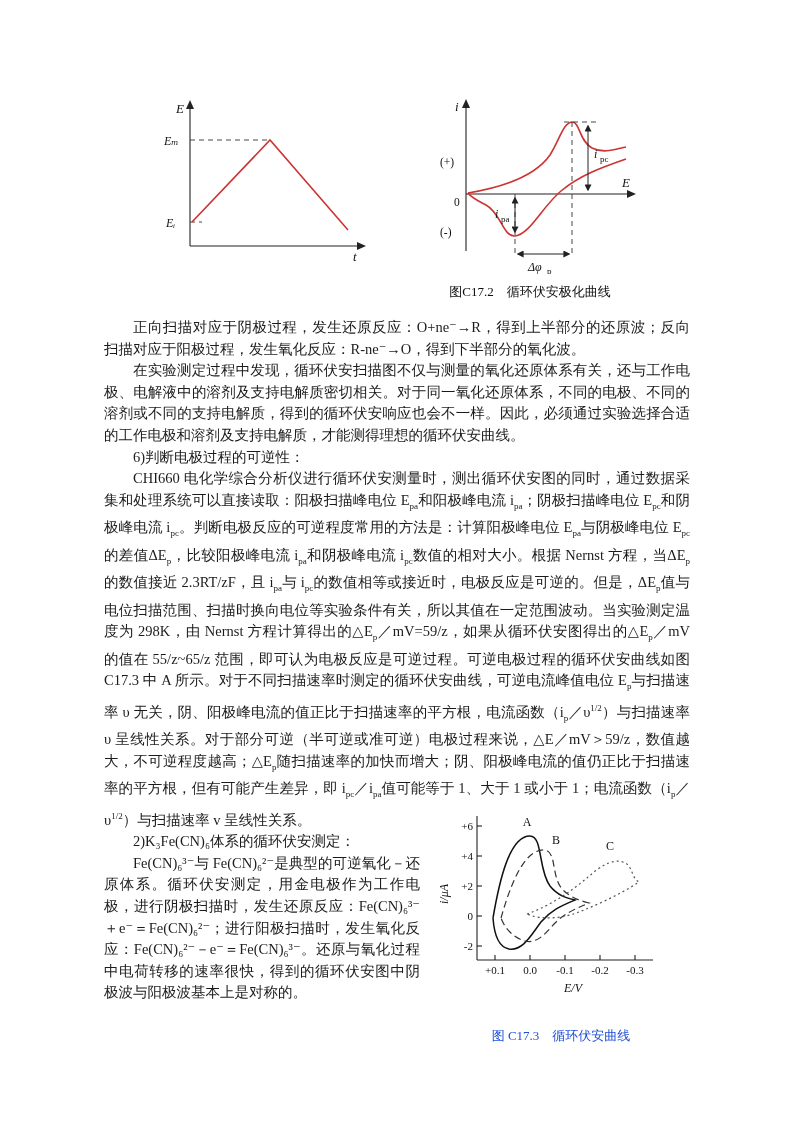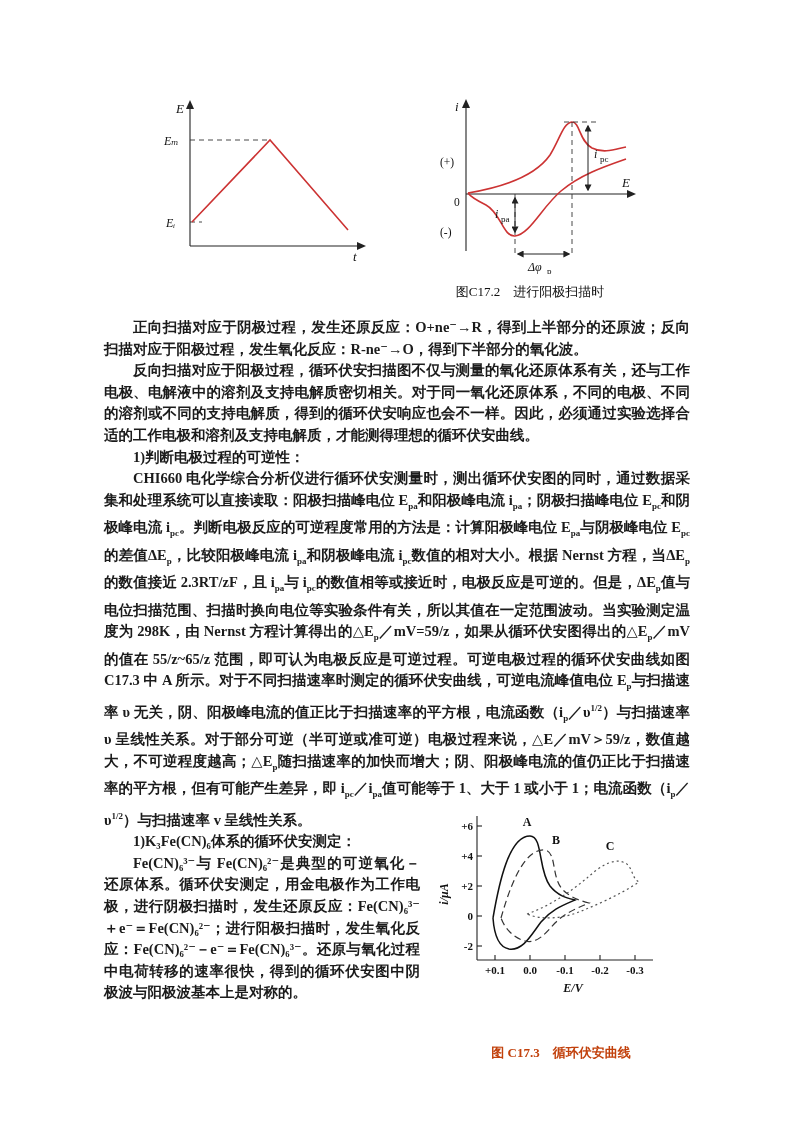--- a/index.html
+++ b/index.html
@@ -30,35 +30,35 @@
     font-size: 13px;
     margin-top: 9px;
     color: #111;
     white-space: pre;
   }
   .body-text {
     font-size: 14.5px;
     line-height: 21.6px;
     text-align: justify;
   }
-  .body-text p { margin: 0; text-indent: 2em; font-weight: bold; }
+  .body-text p { margin: 0; text-indent: 2em; }
   sub, sup { font-size: 0.62em; }
   .fig3-float {
     float: right;
     width: 258px;
     margin: 2px 0 6px 12px;
     text-align: center;
     text-indent: 0;
   }
   .fig3-float svg { display: block; margin: 0 auto; }
   .fig3-caption {
     display: block;
     font-size: 13px;
-    margin-top: 22px;
-    color: #c2410c;
+    margin-top: 5px;
+    color: #1d4ed8;
     white-space: pre;
   }
   svg text { font-family: "Liberation Serif", "DejaVu Serif", serif; fill: #111; }
   .ax { stroke: #222; stroke-width: 1.1; fill: none; }
   .dash { stroke: #333; stroke-width: 0.9; fill: none; stroke-dasharray: 5,4; }
   .red { stroke: #cc3333; stroke-width: 1.6; fill: none; }
   .meas { stroke: #222; stroke-width: 1; fill: none; }
 </style>
 </head>
 <body>
@@ -112,29 +112,29 @@
         <text x="184" y="66" font-size="9">pc</text>
 
         <line class="meas" x1="99" y1="102" x2="99" y2="136" marker-start="url(#ah2)" marker-end="url(#ah2)"></line>
         <text x="79" y="122" font-size="12" font-style="italic">i</text>
         <text x="85" y="126" font-size="9">pa</text>
 
         <line class="meas" x1="102" y1="158" x2="153" y2="158" marker-start="url(#ah2)" marker-end="url(#ah2)"></line>
         <text x="112" y="175" font-size="12" font-style="italic">Δφ</text>
         <text x="131" y="178" font-size="9">p</text>
       </svg>
-      <figcaption>图C17.2　进行阳极扫描时</figcaption>
+      <figcaption>图C17.2　循环伏安极化曲线</figcaption>
     </figure>
 
   </div>
 
   <div class="body-text">
     <p>正向扫描对应于阴极过程，发生还原反应：O+ne⁻→R，得到上半部分的还原波；反向扫描对应于阳极过程，发生氧化反应：R-ne⁻→O，得到下半部分的氧化波。</p>
-    <p>反向扫描对应于阳极过程，循环伏安扫描图不仅与测量的氧化还原体系有关，还与工作电极、电解液中的溶剂及支持电解质密切相关。对于同一氧化还原体系，不同的电极、不同的溶剂或不同的支持电解质，得到的循环伏安响应也会不一样。因此，必须通过实验选择合适的工作电极和溶剂及支持电解质，才能测得理想的循环伏安曲线。</p>
-    <p>1)判断电极过程的可逆性：</p>
+    <p>在实验测定过程中发现，循环伏安扫描图不仅与测量的氧化还原体系有关，还与工作电极、电解液中的溶剂及支持电解质密切相关。对于同一氧化还原体系，不同的电极、不同的溶剂或不同的支持电解质，得到的循环伏安响应也会不一样。因此，必须通过实验选择合适的工作电极和溶剂及支持电解质，才能测得理想的循环伏安曲线。</p>
+    <p>6)判断电极过程的可逆性：</p>
 
     <p>
       <span>CHI660 电化学综合分析仪进行循环伏安测量时，测出循环伏安图的同时，通过数据采集和处理系统可以直接读取：阳极扫描峰电位 E<sub>pa</sub>和阳极峰电流 i<sub>pa</sub>；阴极扫描峰电位 E<sub>pc</sub>和阴极峰电流 i<sub>pc</sub>。判断电极反应的可逆程度常用的方法是：计算阳极峰电位 E<sub>pa</sub>与阴极峰电位 E<sub>pc</sub>的差值ΔE<sub>p</sub>，比较阳极峰电流 i<sub>pa</sub>和阴极峰电流 i<sub>pc</sub>数值的相对大小。根据 Nernst 方程，当ΔE<sub>p</sub>的数值接近 2.3RT/zF，且 i<sub>pa</sub>与 i<sub>pc</sub>的数值相等或接近时，电极反应是可逆的。但是，ΔE<sub>p</sub>值与电位扫描范围、扫描时换向电位等实验条件有关，所以其值在一定范围波动。当实验测定温度为 298K，由 Nernst 方程计算得出的△E<sub>p</sub>／mV=59/z，如果从循环伏安图得出的△E<sub>p</sub>／mV 的值在 55/z~65/z 范围，即可认为电极反应是可逆过程。可逆电极过程的循环伏安曲线如图 C17.3 中 A 所示。对于不同扫描速率时测定的循环伏安曲线，可逆电流峰值电位 E<sub>p</sub>与扫描速率 υ 无关，阴、阳极峰电流的值正比于扫描速率的平方根，电流函数（i<sub>p</sub>／υ<sup>1/2</sup>）与扫描速率 υ 呈线性关系。对于部分可逆（半可逆或准可逆）电极过程来说，△E／mV＞59/z，数值越大，不可逆程度越高；△E<sub>p</sub>随扫描速率的加快而增大；阴、阳极峰电流的值仍正比于扫描速率的平方根，但有可能产生差异，即 i<sub>pc</sub>／i<sub>pa</sub>值可能等于 1、大于 1 或小于 1；电流函数（i<sub>p</sub>／υ<sup>1/2</sup>）与扫描速率 v 呈线性关系。</span>
       <span class="fig3-float">
         <svg width="252" height="212" viewBox="0 0 252 212">
           <line class="ax" x1="42" y1="8" x2="42" y2="152"></line>
           <line class="ax" x1="42" y1="152" x2="218" y2="152"></line>
 
           <line class="ax" x1="42" y1="18" x2="47" y2="18"></line>
           <line class="ax" x1="42" y1="48" x2="47" y2="48"></line>
@@ -168,17 +168,17 @@
           <path d="M92,106 C115,98 135,84 152,70 C162,61 176,50 188,54 C198,57 196,70 204,74 C186,86 164,96 144,104 C126,111 106,112 92,106" fill="none" stroke="#555" stroke-width="1.2" stroke-dasharray="2,3"></path>
 
           <text x="92" y="18" font-size="12" text-anchor="middle">A</text>
           <text x="121" y="36" font-size="12" text-anchor="middle">B</text>
           <text x="175" y="42" font-size="12" text-anchor="middle">C</text>
         </svg>
         <span class="fig3-caption">图 C17.3　循环伏安曲线</span>
       </span>
     </p>
 
-    <p>1)K₃Fe(CN)₆体系的循环伏安测定：</p>
+    <p>2)K₃Fe(CN)₆体系的循环伏安测定：</p>
     <p>Fe(CN)₆³⁻与 Fe(CN)₆²⁻是典型的可逆氧化－还原体系。循环伏安测定，用金电极作为工作电极，进行阴极扫描时，发生还原反应：Fe(CN)₆³⁻＋e⁻＝Fe(CN)₆²⁻；进行阳极扫描时，发生氧化反应：Fe(CN)₆²⁻－e⁻＝Fe(CN)₆³⁻。还原与氧化过程中电荷转移的速率很快，得到的循环伏安图中阴极波与阳极波基本上是对称的。</p>
   </div>
 
 </div>
 
 </body></html>

